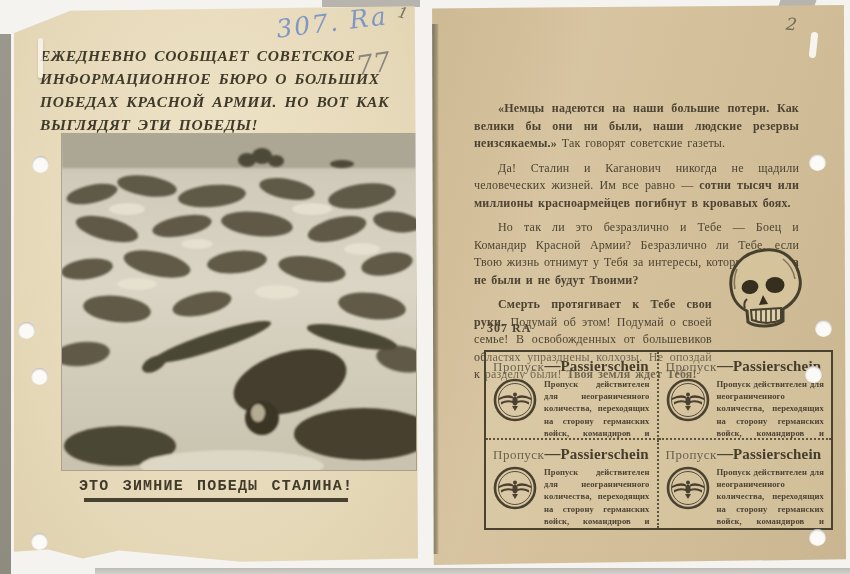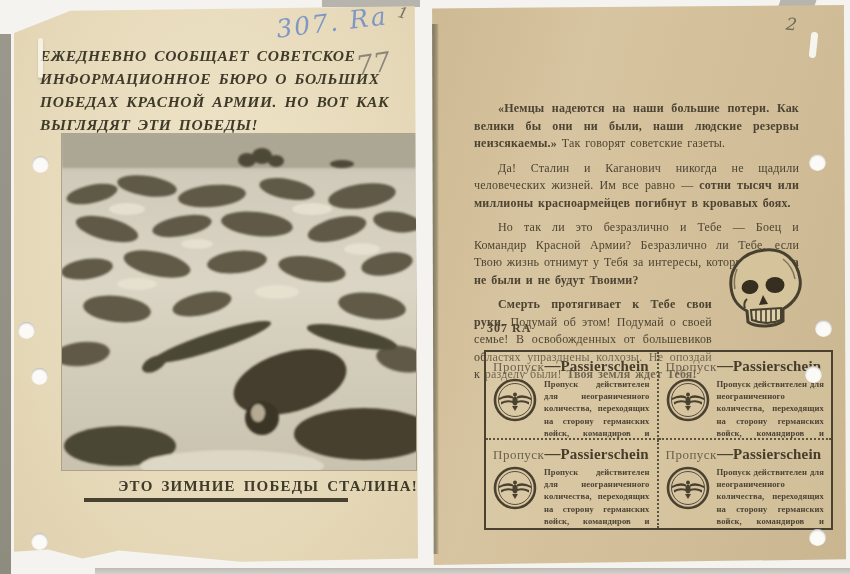--- a/index.html
+++ b/index.html
@@ -48,21 +48,21 @@
     background:rgba(250,247,238,.8);box-shadow:0 2px 2px rgba(120,110,90,.3);}
 
   
   .headline{
     margin:40px auto 0;width:352px;text-align:left;
     font-size:15.5px;line-height:23px;font-weight:bold;color:#3f3a2a;
     letter-spacing:.6px;word-spacing:3px;font-style:italic;
   }
   .photo{position:absolute;left:48px;top:130px;width:354px;height:336px;
     outline:1px solid rgba(70,64,48,.35);}
-  .caption-block{position:absolute;left:0;top:474px;width:100%;text-align:right;}
+  .caption-block{position:absolute;left:0;top:474px;width:100%;text-align:center;font-family:Liberation Mono, monospace;}
   .caption{font-size:15px;font-weight:bold;color:#3f3a2a;letter-spacing:1.2px;word-spacing:3px;}
   .caption-rule{width:264px;height:4px;margin:3px auto 0;background:#47412f;}
 
   
   .body-text{position:absolute;left:44px;top:48px;width:325px;color:#4c4332;margin-top:48px;}
   .para{margin:0 0 7px;text-indent:24px;text-align:justify;
     font-size:12px;line-height:17.5px;letter-spacing:.2px;word-spacing:1.5px;}
   .para .b{font-weight:bold;}
   .wrap-skull{width:238px;}
   .skull{position:absolute;left:293px;top:243px;width:85px;height:82px;}

